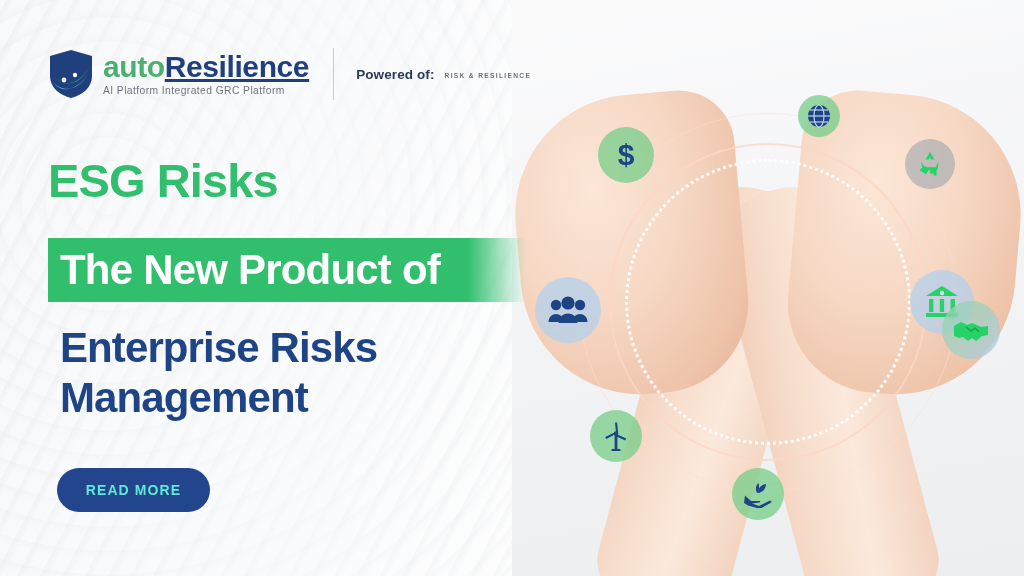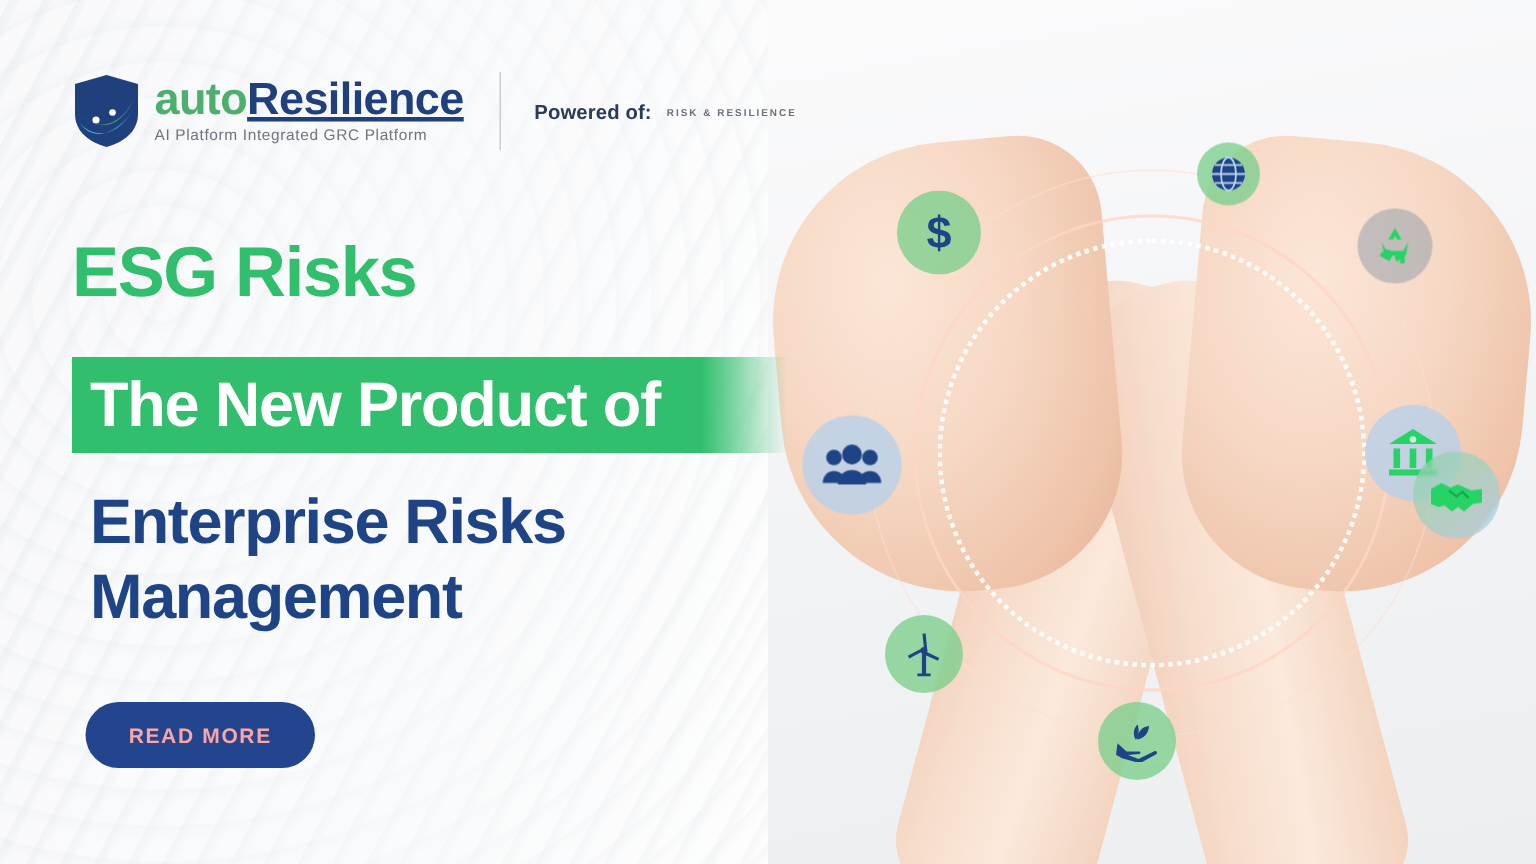--- a/index.html
+++ b/index.html
@@ -208,21 +208,21 @@
   .h-line4 {
     position:absolute; left:12px; top:218px; width:470px;
     font-size:42px; font-weight:700; color:#1f4486;
     letter-spacing:-.9px; line-height:1.12;
   }
 
   .cta {
     position:absolute; left:57px; top:468px;
     width:153px; height:44px; border-radius:22px;
     background:#23458e; border:none; cursor:pointer;
-    color:#fca5a5; font-size:14px; font-weight:700; letter-spacing:1.1px;
+    color:#5eead4; font-size:14px; font-weight:700; letter-spacing:1.1px;
     font-family:"Liberation Sans", sans-serif;
     display:flex; align-items:center; justify-content:center;
   }
 </style>
 </head>
 <body>
 
 <div class="banner">
 
   <div class="wave-texture"></div>

